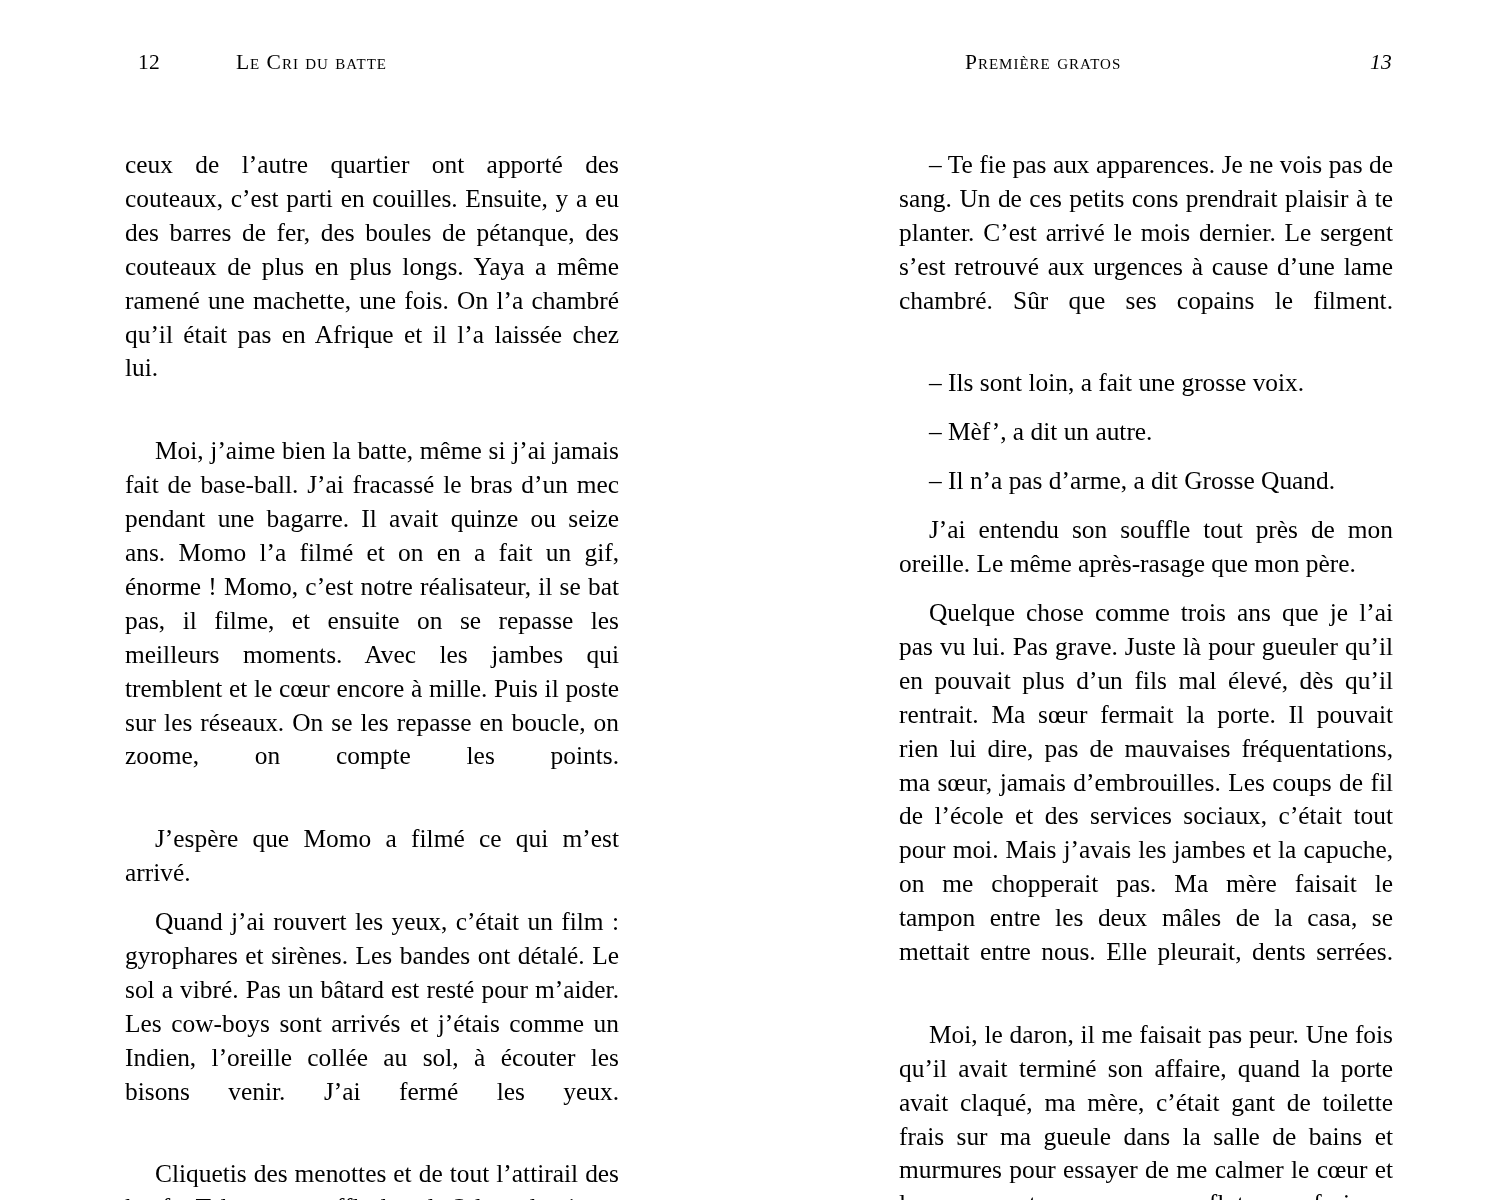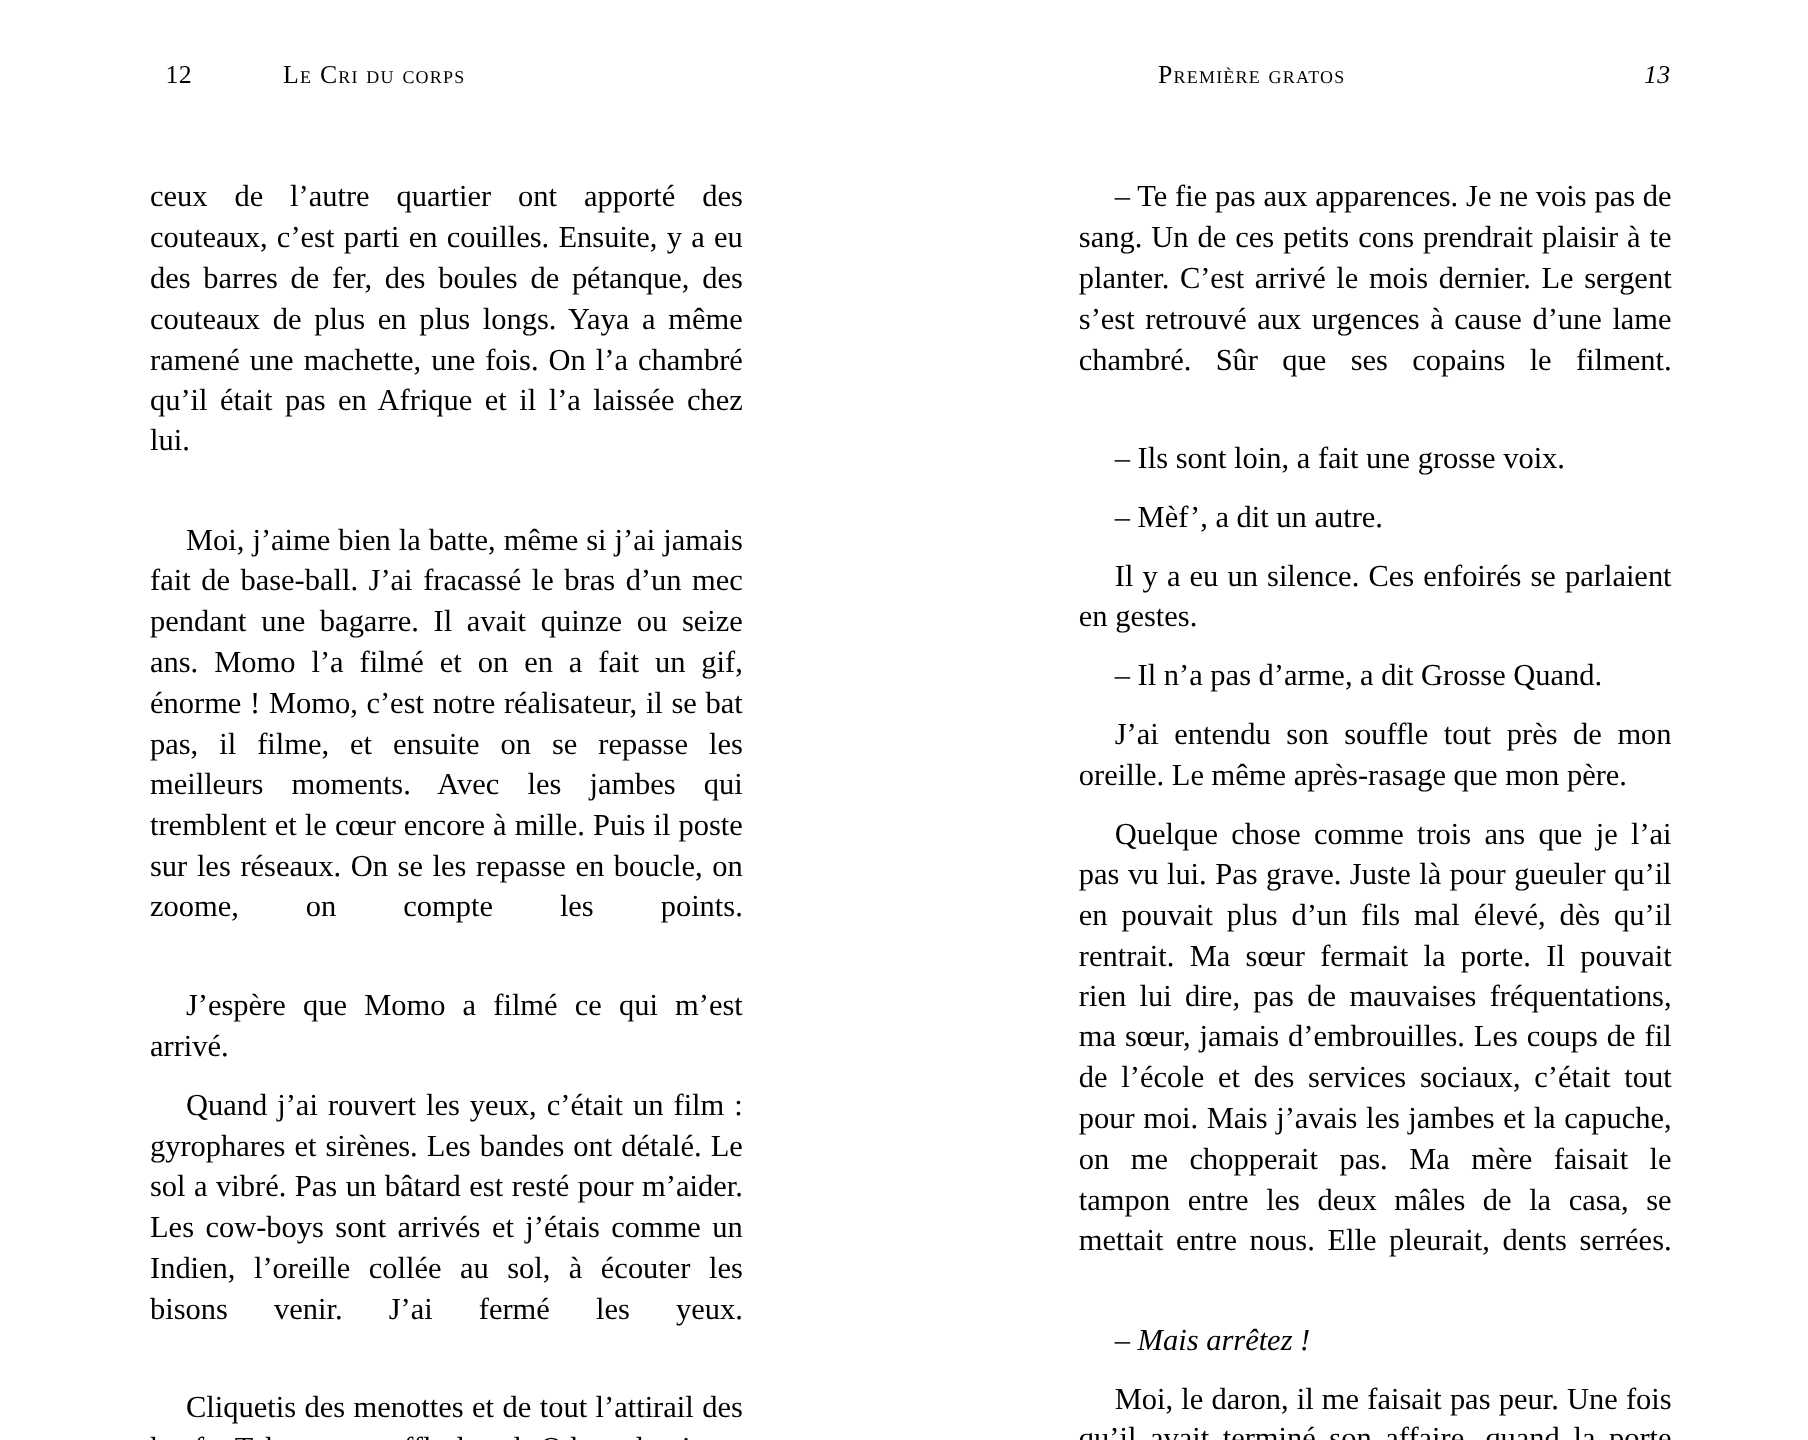--- a/index.html
+++ b/index.html
@@ -99,41 +99,39 @@
     font-style: normal;
   }
 </style>
 </head>
 <body>
 
 <div class="spread">
 
   <div class="running-head verso">
     <span class="folio">12</span>
-    <span class="head-title">Le Cri du corps</span>
+    <span class="head-title">Le Cri du batte</span>
   </div>
 
   <div class="column verso" id="col-verso">
       <p class="no-indent">ceux de l’autre quartier ont apporté des couteaux, c’est parti en couilles. Ensuite, y a eu des barres de fer, des boules de pétanque, des couteaux de plus en plus longs. Yaya a même ramené une machette, une fois. On l’a chambré qu’il était pas en Afrique et il l’a laissée chez lui.</p>
       <p class="">Moi, j’aime bien la batte, même si j’ai jamais fait de base-ball. J’ai fracassé le bras d’un mec pendant une bagarre. Il avait quinze ou seize ans. Momo l’a filmé et on en a fait un gif, énorme ! Momo, c’est notre réalisateur, il se bat pas, il filme, et ensuite on se repasse les meilleurs moments. Avec les jambes qui tremblent et le cœur encore à mille. Puis il poste sur les réseaux. On se les repasse en boucle, on zoome, on compte les points.</p>
       <p class="flush">J’espère que Momo a filmé ce qui m’est arrivé.</p>
       <p class="">Quand j’ai rouvert les yeux, c’était un film : gyrophares et sirènes. Les bandes ont détalé. Le sol a vibré. Pas un bâtard est resté pour m’aider. Les cow-boys sont arrivés et j’étais comme un Indien, l’oreille collée au sol, à écouter les bisons venir. J’ai fermé les yeux.</p>
       <p class="">Cliquetis des menottes et de tout l’attirail des keufs. Talons et souffle lourd. Odeur de cirage de leurs chaussures. J’ai failli ouvrir les yeux. C’était tellement tentant de me lever, de me tailler et de leur tendre un bon majeur une fois à dix mètres. Mais trop risqué, faut pas se rater sur ces coups, parce qu’ils te ratent pas, eux. S’ils m’avaient pris, ils se seraient vengés de toutes les fois où on les a fumés avec les potes. Caillasses, insultes comprises. Le tout, gratos !</p>
     </div>
 
   <div class="running-head recto">
     <span class="head-title">Première gratos</span>
     <span class="folio">13</span>
   </div>
 
   <div class="column recto" id="col-recto">
       <p class=""><span class="dash-roman">–</span><span> Te fie pas aux apparences. Je ne vois pas de sang. Un de ces petits cons prendrait plaisir à te planter. C’est arrivé le mois dernier. Le sergent s’est retrouvé aux urgences à cause d’une lame chambré. Sûr que ses copains le filment.</span></p>
       <p class="flush"><span class="dash-roman">–</span><span> Ils sont loin, a fait une grosse voix.</span></p>
       <p class="flush"><span class="dash-roman">–</span><span> Mèf’, a dit un autre.</span></p>
-      <p class="flush">Il y a eu un silence. Ces enfoirés se parlaient en gestes.</p>
       <p class="flush"><span class="dash-roman">–</span><span> Il n’a pas d’arme, a dit Grosse Quand.</span></p>
       <p class="flush">J’ai entendu son souffle tout près de mon oreille. Le même après-rasage que mon père.</p>
       <p class="">Quelque chose comme trois ans que je l’ai pas vu lui. Pas grave. Juste là pour gueuler qu’il en pouvait plus d’un fils mal élevé, dès qu’il rentrait. Ma sœur fermait la porte. Il pouvait rien lui dire, pas de mauvaises fréquentations, ma sœur, jamais d’embrouilles. Les coups de fil de l’école et des services sociaux, c’était tout pour moi. Mais j’avais les jambes et la capuche, on me chopperait pas. Ma mère faisait le tampon entre les deux mâles de la casa, se mettait entre nous. Elle pleurait, dents serrées.</p>
-      <p class="flush italic-line"><span class="dash-roman">–</span><span class="italic-line"> Mais arrêtez !</span></p>
       <p class="">Moi, le daron, il me faisait pas peur. Une fois qu’il avait terminé son affaire, quand la porte avait claqué, ma mère, c’était gant de toilette frais sur ma gueule dans la salle de bains et murmures pour essayer de me calmer le cœur et les mots en flot furieux.</p>
     </div>
 
 </div>
 
 </body></html>

